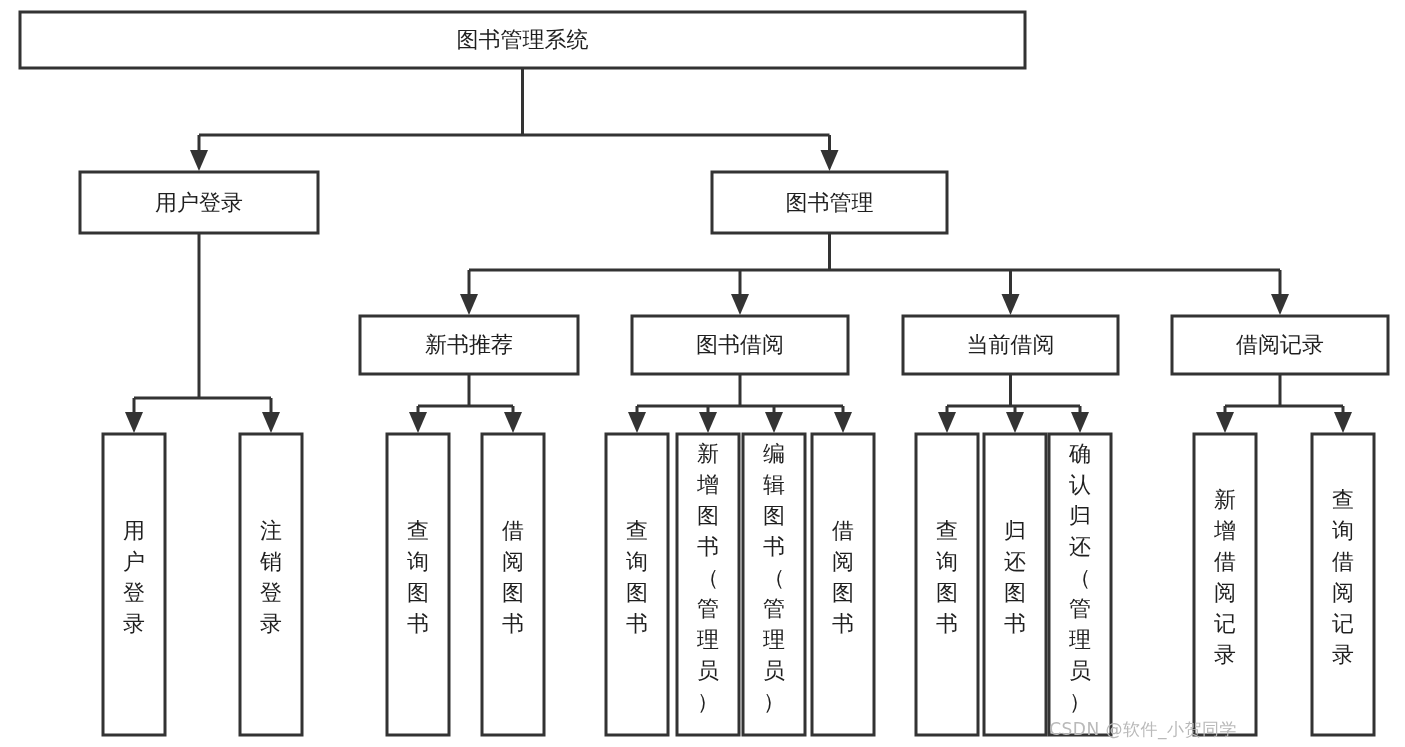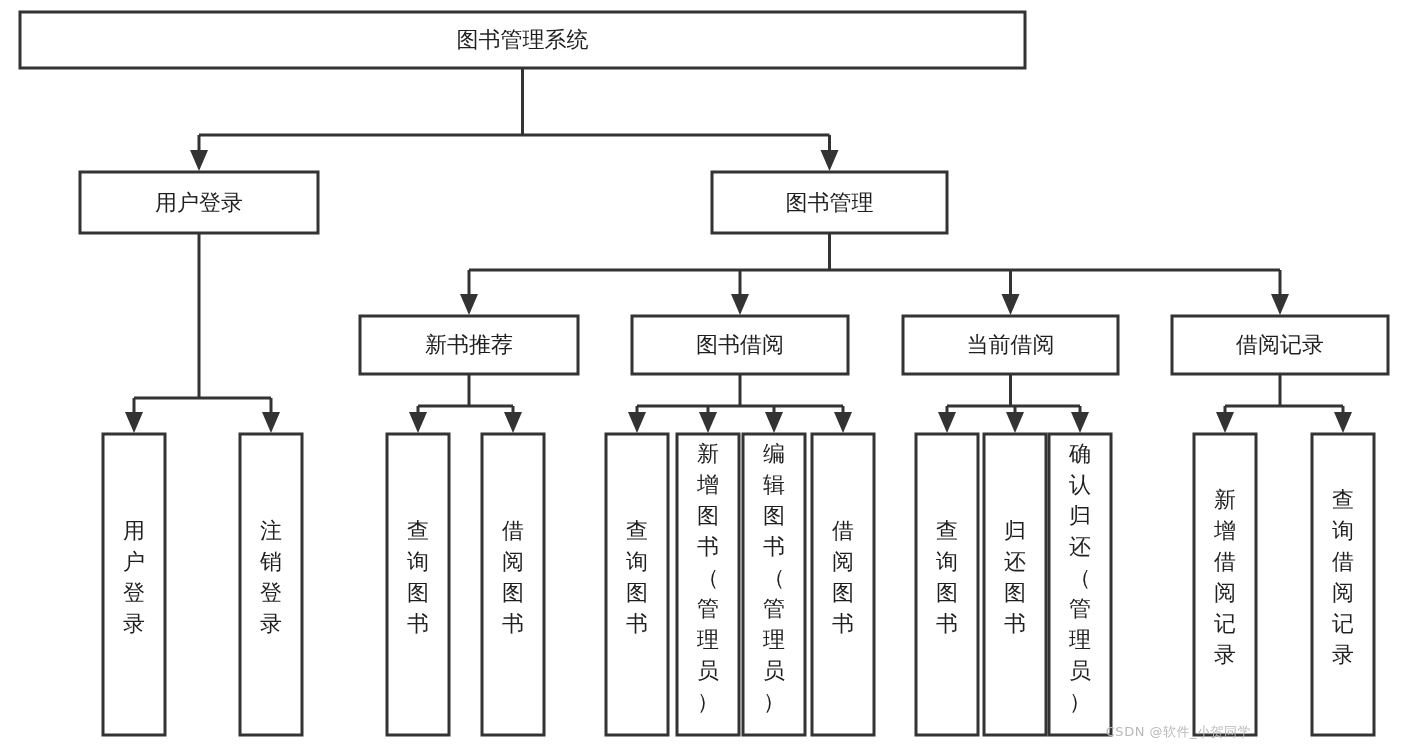--- a/index.html
+++ b/index.html
@@ -12,21 +12,20 @@
     width: 1405px;
     height: 747px;
     overflow: hidden;
     font-family: "DejaVu Sans", "Liberation Sans", sans-serif;
   }
   #diagram-root {
     position: relative;
     width: 1251px;
     height: 747px;
     background: #ffffff;
-    padding-left: 14px;
   }
   svg#flowchart {
     position: absolute;
     left: 0;
     top: 0;
     width: 1405px;
     height: 747px;
     display: block;
   }
   .node-rect {
@@ -55,21 +54,21 @@
     fill: #1f1f1f;
     font-family: "DejaVu Sans", "Liberation Sans", sans-serif;
     font-size: 22px;
     text-anchor: middle;
   }
   .watermark {
     position: absolute;
     right: 14px;
     bottom: 6px;
     font-family: "DejaVu Sans", "Liberation Sans", sans-serif;
-    font-size: 13px;
+    font-size: 17px;
     color: #b9b9b9;
     letter-spacing: 0.5px;
     white-space: nowrap;
     pointer-events: none;
   }
 </style>
 </head>
 <body>
 
 <div id="diagram-root">

